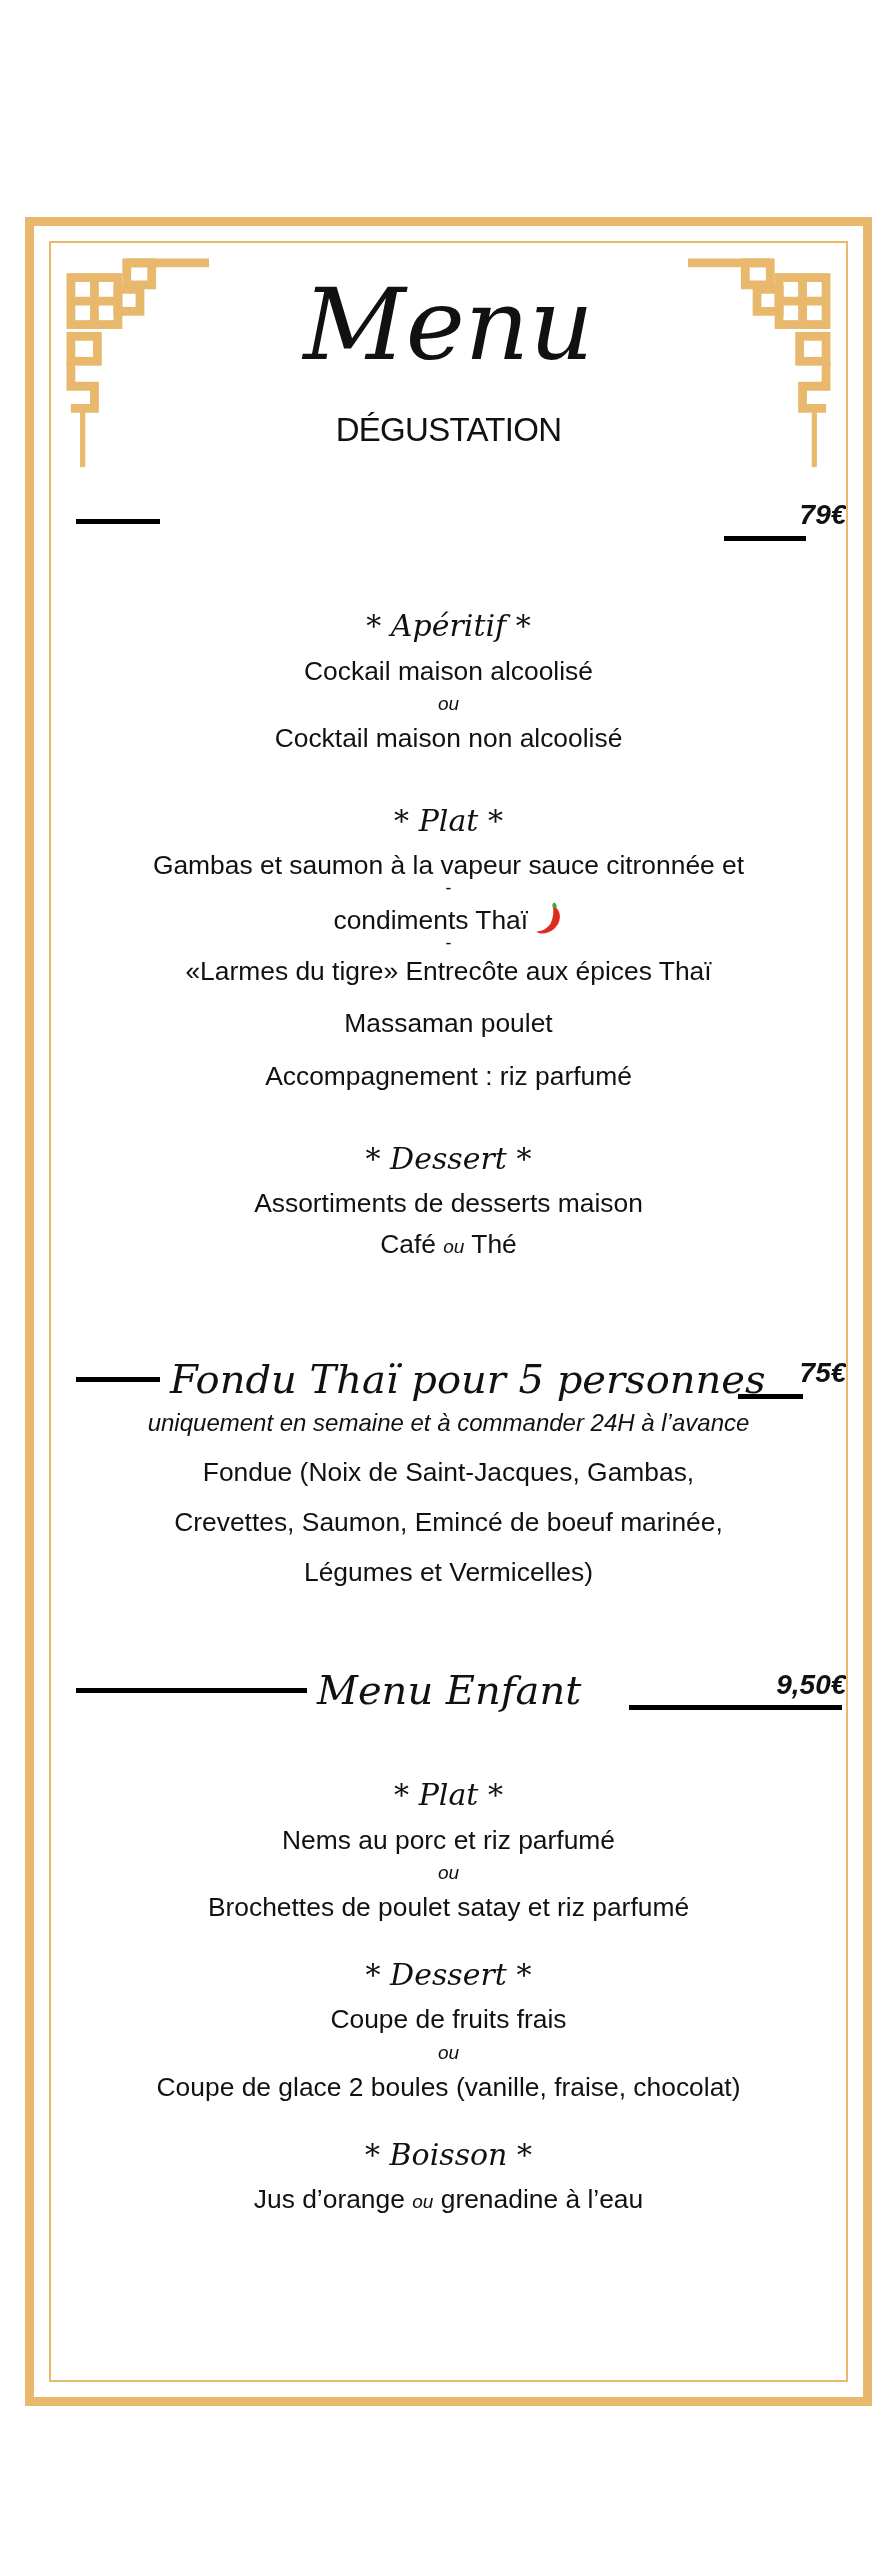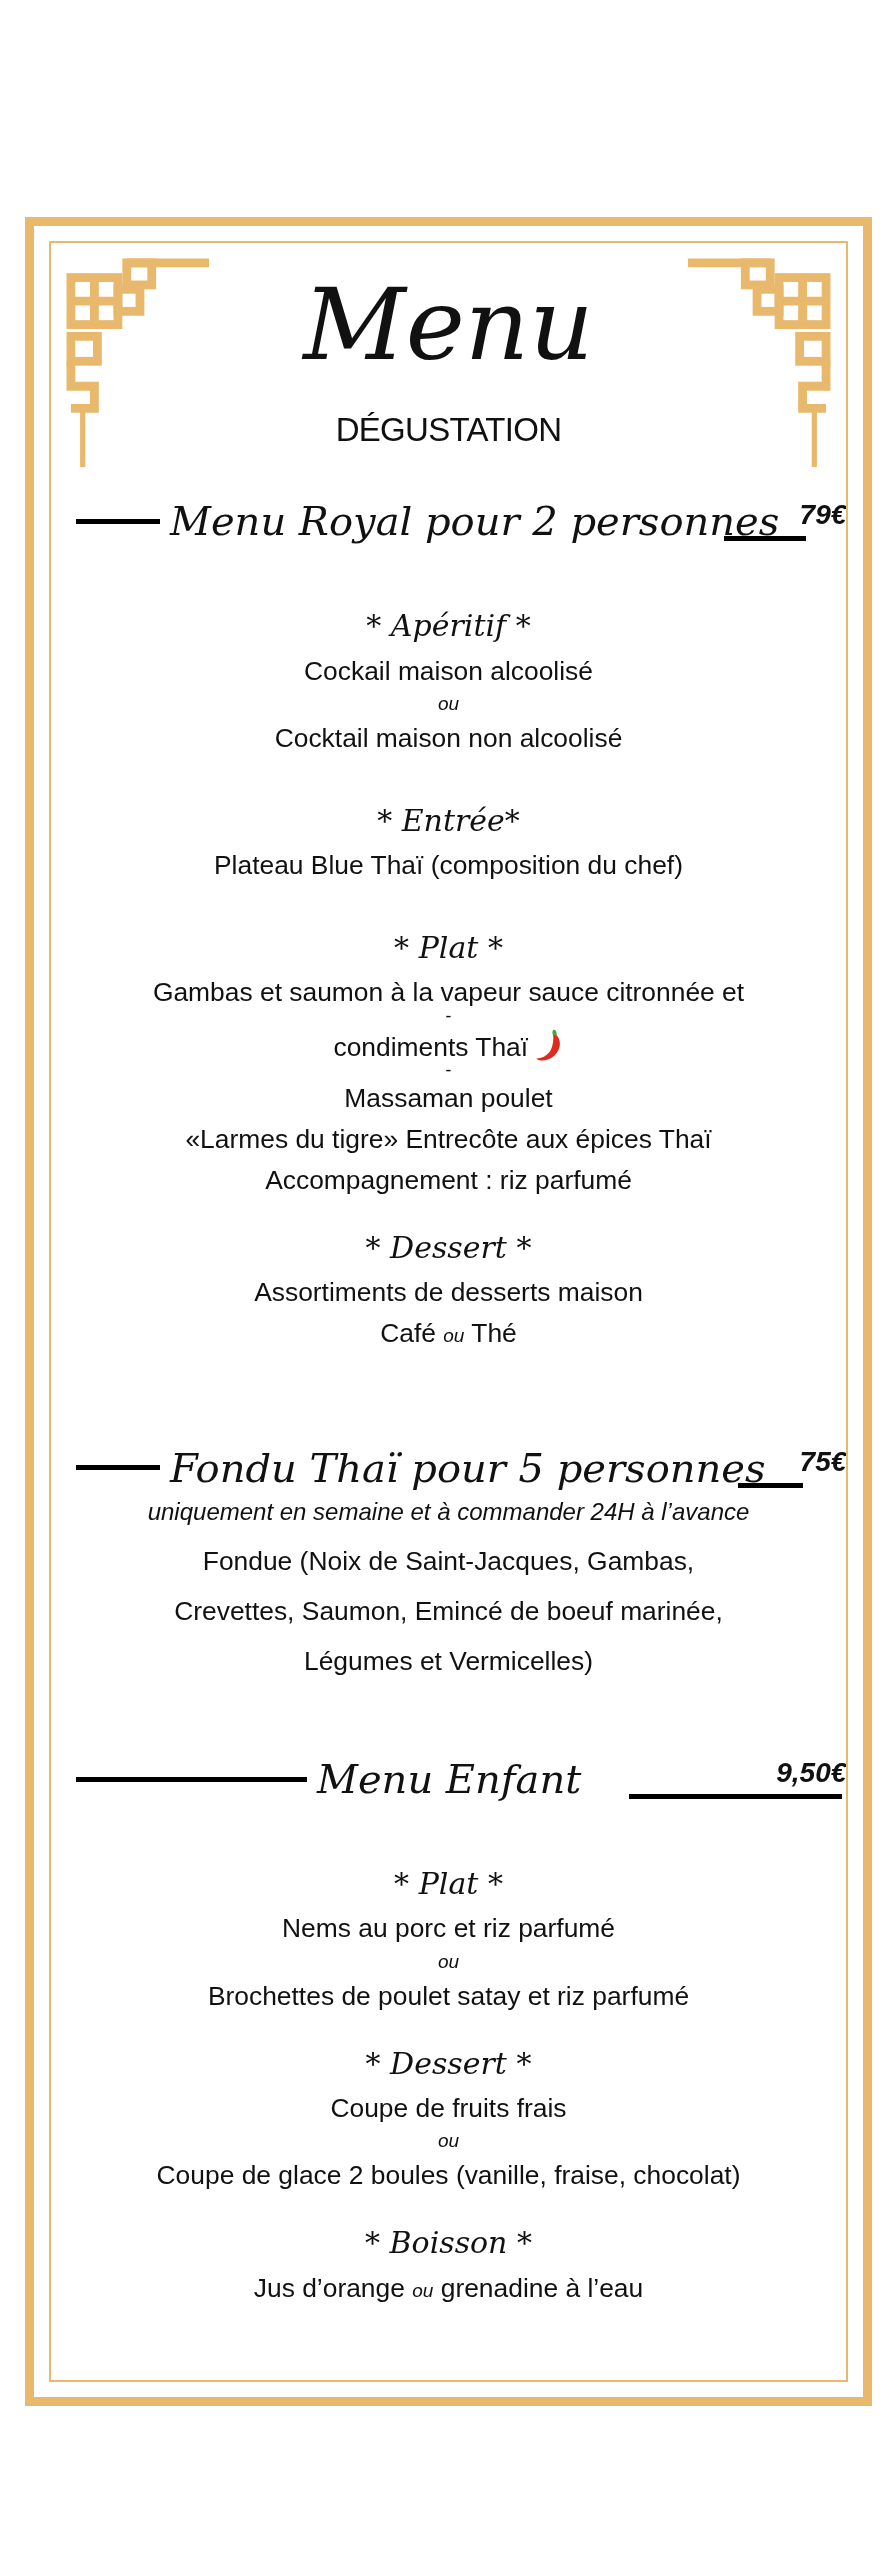--- a/index.html
+++ b/index.html
@@ -79,47 +79,42 @@
         <path d="M24 206 V286" fill="none" stroke="currentColor" stroke-width="7"></path>
       </svg>
 
       <div class="content">
         <div class="menu-title">Menu</div>
         <div class="menu-subtitle">DÉGUSTATION</div>
         <div id="sections">
             <section class="menu-section s0">
               <div class="section-head">
                 <span class="rule left"></span>
-                <span class="head-title script">Menu Royal pour 2 personnes</span>
                 <span class="head-right">
                   <span class="head-price">79€</span>
                   <span class="rule right"></span>
                 </span>
               </div>
               <div class="course">
                 <div class="course-title script">* Apéritif *</div>
                 <div class="item-line"><span>Cockail maison alcoolisé</span></div>
                 <div class="ou-line">ou</div>
                 <div class="item-line"><span>Cocktail maison non alcoolisé</span></div>
               </div>
               <div class="course">
-                <div class="course-title script">* Entrée*</div>
-                <div class="item-line"><span>Plateau Blue Thaï (composition du chef)</span></div>
-              </div>
-              <div class="course">
                 <div class="course-title script">* Plat *</div>
                 <div class="item-line"><span>Gambas et saumon à la vapeur sauce citronnée et</span></div>
                 <div class="dash-line">-</div>
                 <div class="item-line"><span>condiments Thaï</span><svg class="chili" viewBox="0 0 40 46">
                     <path d="M30 9 C37 15 37 28 28 36 C20 43 9 45 4 40 C12 40 19 36 23 29 C26 23 27 15 26 8 Z" fill="#DD2C1E"></path>
                     <path d="M27 2 C30 3 31.5 6 30.5 9.5 L25.5 8.5 C24.5 5 25.5 3 27 2 Z" fill="#44A838"></path>
                   </svg></div>
                 <div class="dash-line">-</div>
+                <div class="item-line"><span>«Larmes du tigre» Entrecôte aux épices Thaï</span></div>
                 <div class="item-line"><span>Massaman poulet</span></div>
-                <div class="item-line"><span>«Larmes du tigre» Entrecôte aux épices Thaï</span></div>
                 <div class="item-line"><span>Accompagnement : riz parfumé</span></div>
               </div>
               <div class="course">
                 <div class="course-title script">* Dessert *</div>
                 <div class="item-line"><span>Assortiments de desserts maison</span></div>
                 <div class="item-line"><span>Café </span><span class="ou-inline">ou</span><span> Thé</span></div>
               </div>
             </section>
             <section class="menu-section s1">
               <div class="section-head">

